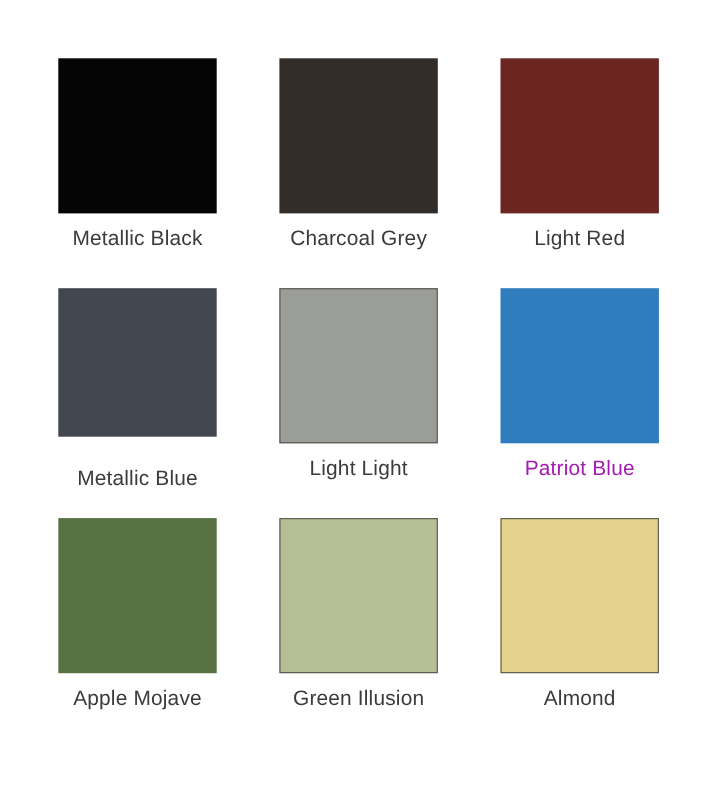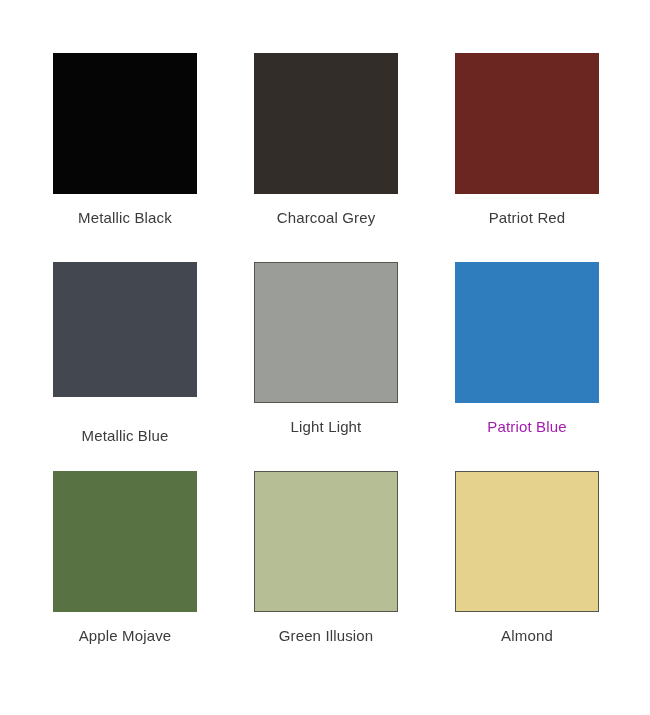--- a/index.html
+++ b/index.html
@@ -40,21 +40,21 @@
     box-sizing: border-box;
     display: block;
   }
 
   .swatch-chip.bordered {
     border: 1px solid #55544d;
   }
 
   .swatch-label {
     margin-top: 16px;
-    font-size: 15px;
+    font-size: 19px;
     line-height: 16px;
     color: #3b3b3b;
     text-align: right;
     letter-spacing: 0.15px;
     white-space: nowrap;
   }
 </style>
 </head>
 <body style="background-color: rgb(255, 255, 255);">
 
@@ -65,21 +65,21 @@
     <span class="swatch-label" style="color: rgb(59, 59, 59);">Metallic Black</span>
   </div>
 
   <div class="swatch-cell">
     <span class="swatch-chip" style="background-color: rgb(51, 45, 41);"></span>
     <span class="swatch-label" style="color: rgb(59, 59, 59);">Charcoal Grey</span>
   </div>
 
   <div class="swatch-cell">
     <span class="swatch-chip" style="background-color: rgb(107, 38, 34);"></span>
-    <span class="swatch-label" style="color: rgb(59, 59, 59);">Patriot Red</span>
+    <span class="swatch-label" style="color: rgb(59, 59, 59);">Light Red</span>
   </div>
 
   <div class="swatch-cell">
     <span class="swatch-chip" style="background-color: rgb(67, 71, 79);"></span>
     <span class="swatch-label" style="color: rgb(59, 59, 59); margin-top: 31px;">Metallic Blue</span>
   </div>
 
   <div class="swatch-cell">
     <span class="swatch-chip bordered" style="background-color: rgb(155, 157, 152); border-color: rgb(85, 84, 77);"></span>
     <span class="swatch-label" style="color: rgb(59, 59, 59);">Light Light</span>

